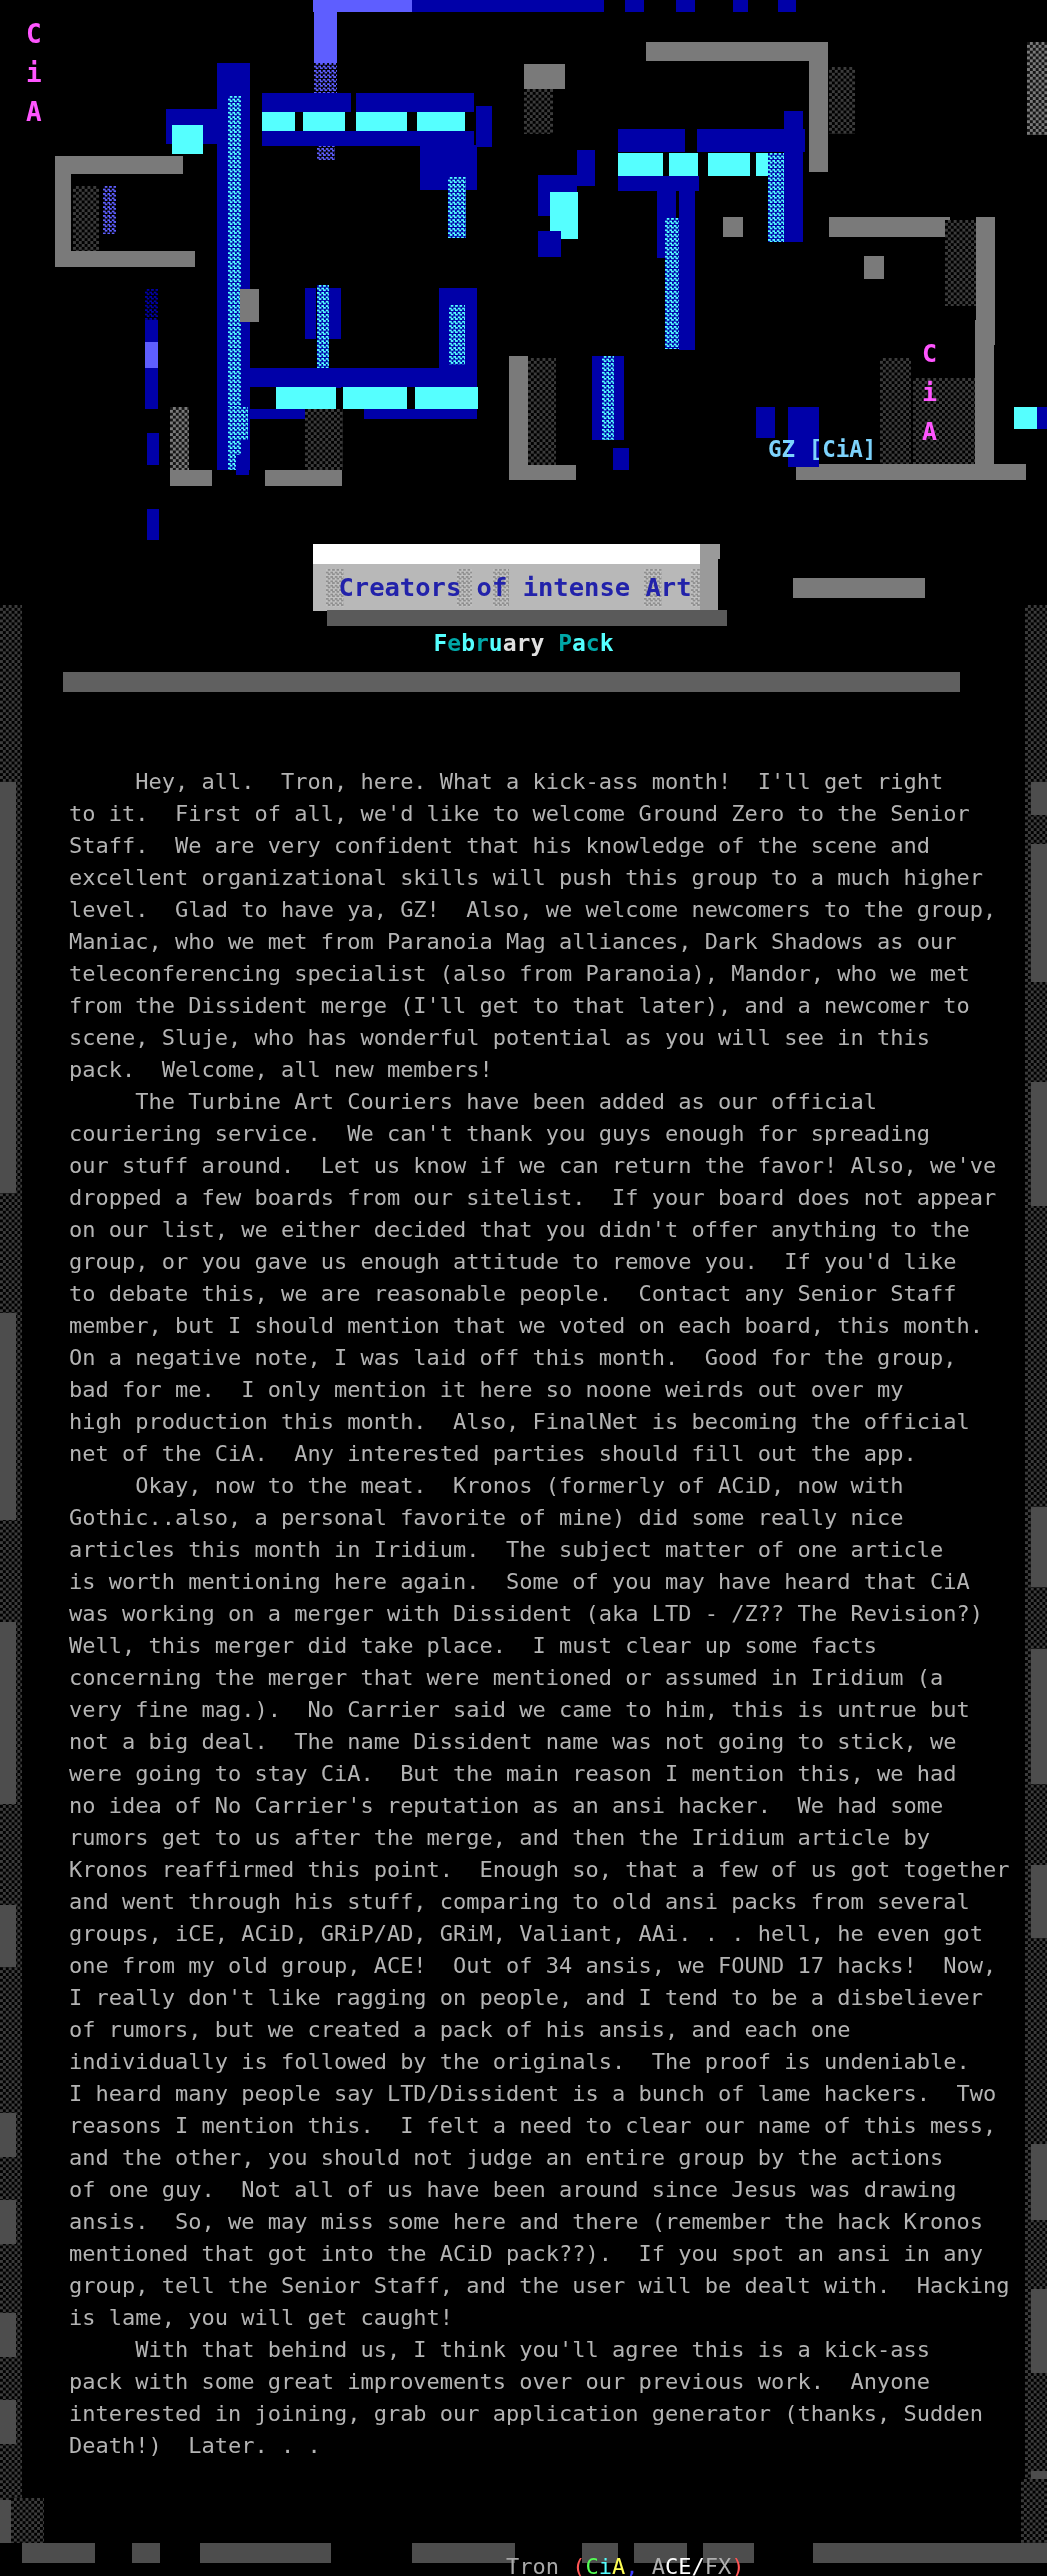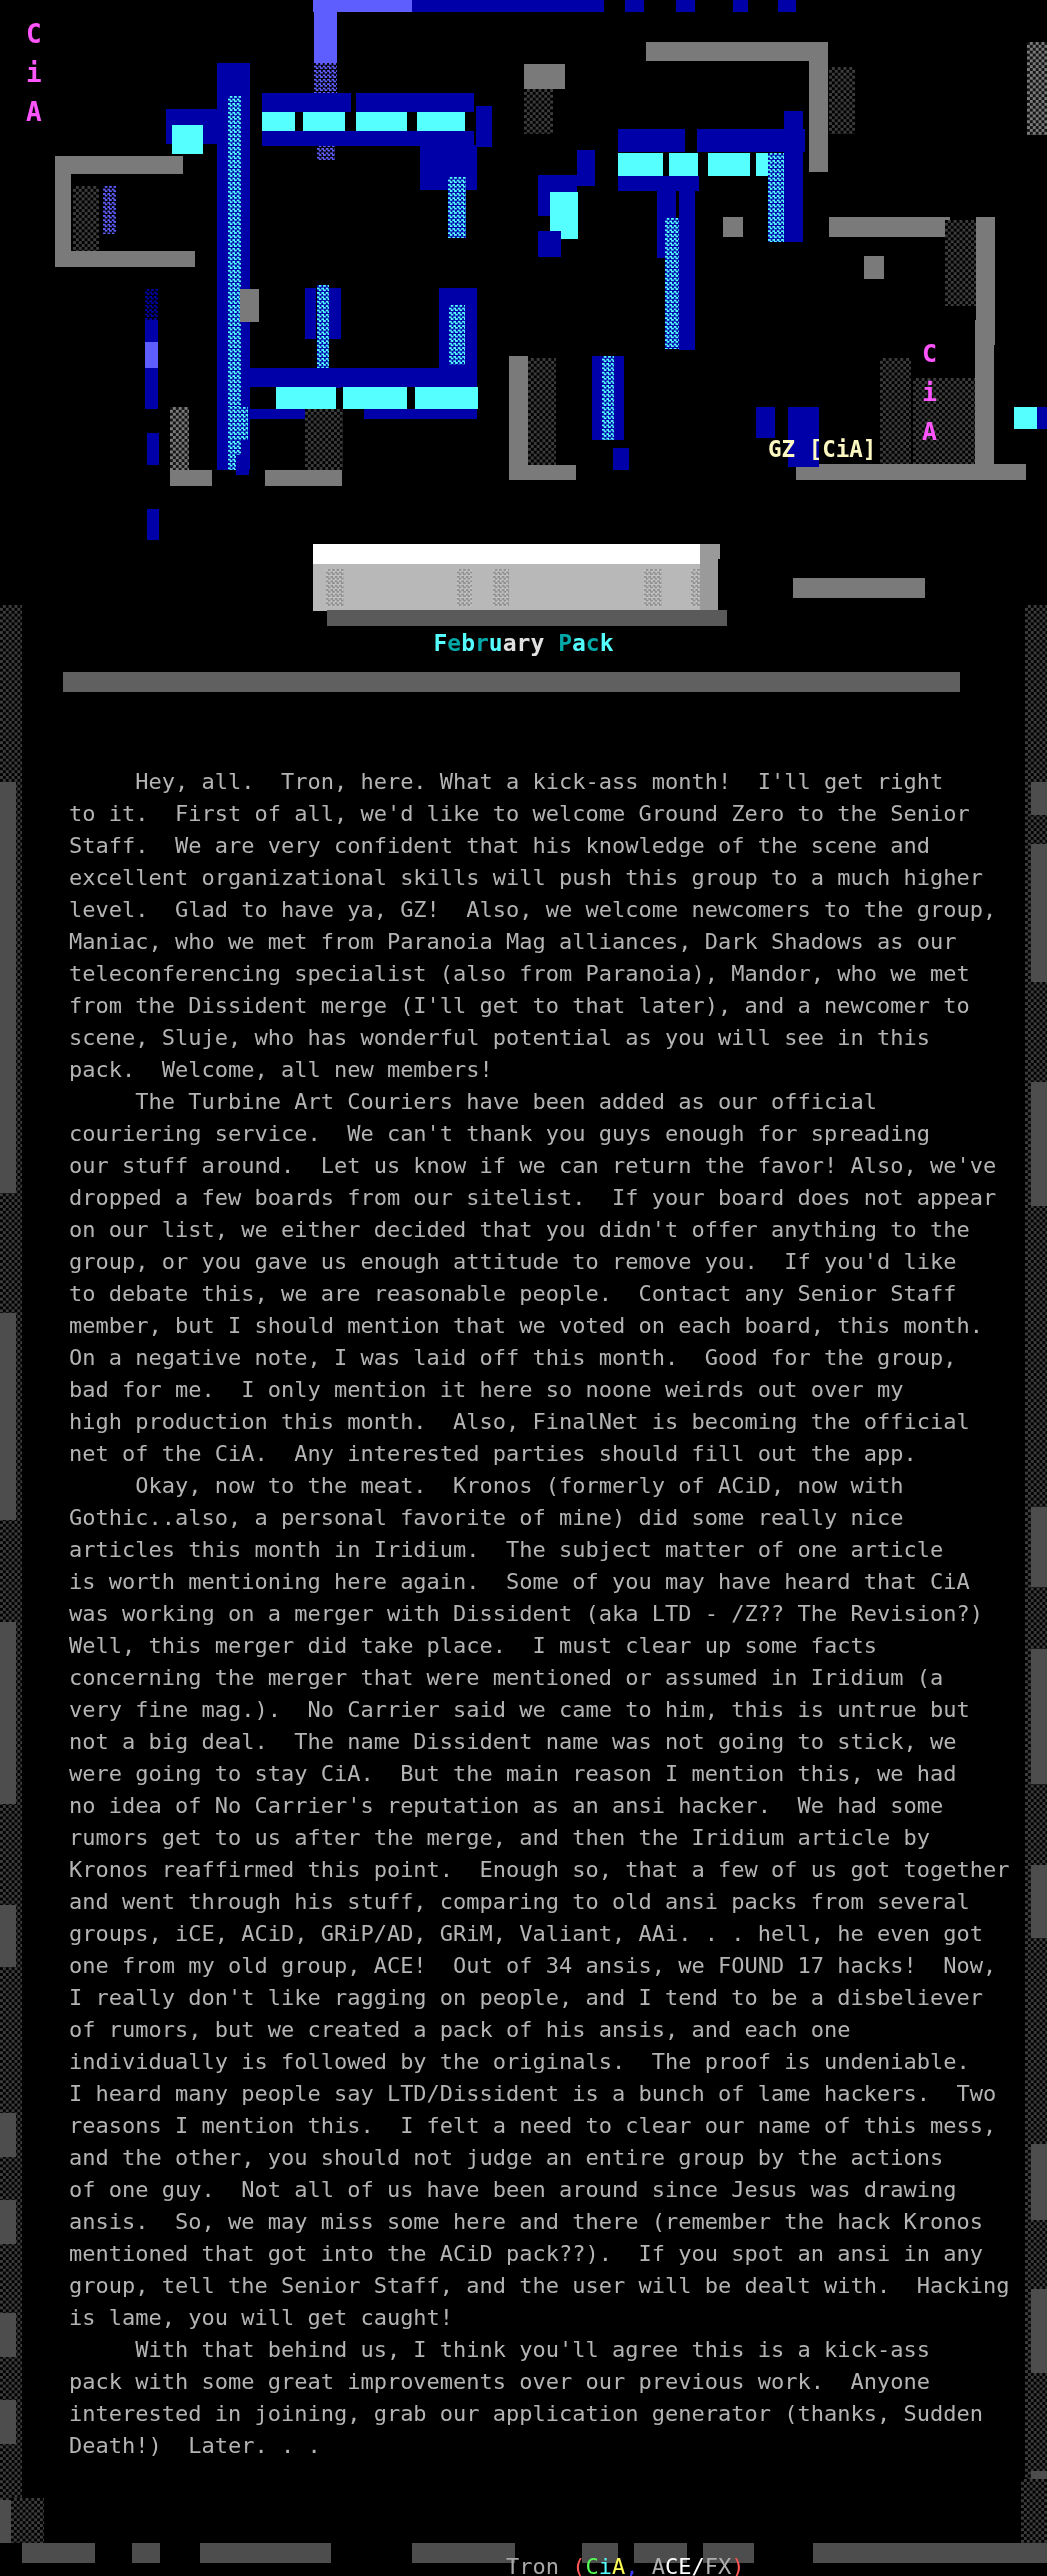--- a/index.html
+++ b/index.html
@@ -10,21 +10,21 @@
   .pat-pd{background:repeating-conic-gradient(#3c3c3c 0% 25%,#000 0% 50%);background-size:5.8px 5.8px;}
   .pat-pg{background:repeating-conic-gradient(#7a7a7a 0% 25%,#141414 0% 50%);background-size:5.8px 5.8px;}
   .pat-pc{background:repeating-conic-gradient(#55ffff 0% 25%,#0000a8 0% 50%);background-size:4.4px 4.4px;}
   .pat-pl{background:repeating-conic-gradient(#5e5eff 0% 25%,#000 0% 50%);background-size:4.4px 4.4px;}
   .pat-pb{background:repeating-conic-gradient(#0000a8 0% 25%,#000 0% 50%);background-size:4.4px 4.4px;}
   .pat-ps{background:repeating-conic-gradient(#8f8f8f 0% 25%,#c2c2c2 0% 50%);background-size:4.4px 4.4px;}
   .vert-cia{position:absolute;z-index:2;font-weight:bold;}
   .vert-cia span{display:block;height:39px;}
   .cia-left{left:26px;top:19px;font-size:26px;color:#ff55ff;}
   .cia-right{left:922px;top:339px;font-size:25px;color:#ff55ff;}
-  .gz-sig{position:absolute;z-index:2;left:768px;top:436px;font-size:22.5px;font-weight:bold;color:#fef9c3;}
+  .gz-sig{position:absolute;z-index:2;left:768px;top:436px;font-size:22.5px;font-weight:bold;color:#7dd3fc;}
   .badge-label{position:absolute;z-index:2;left:313px;top:572px;width:404px;text-align:center;
                font-size:25.5px;font-weight:bold;color:#2222aa;}
   .subtitle{position:absolute;z-index:2;left:0;right:0;top:630px;text-align:center;
             font-size:23px;font-weight:bold;white-space:pre;}
   .text-flow{position:absolute;z-index:2;left:69px;top:716px;font-size:22px;
              color:#b4b4b4;white-space:pre;}
   .line{height:32px;line-height:32px;white-space:pre;}
   .sig-line{height:32px;line-height:32px;white-space:pre;margin-top:39px;}
 </style>
 </head>
@@ -180,20 +180,21 @@
       <span>i</span>
       <span>A</span>
     </div>
   <div class="vert-cia cia-right" id="cia-right">
       <span>C</span>
       <span>i</span>
       <span>A</span>
     </div>
   <div class="gz-sig">GZ [CiA]</div>
 
+  <div class="badge-label">Creators of intense Art</div>
   <div class="subtitle" id="subtitle"><span style="color: rgb(85, 255, 255);">F</span><span style="color: rgb(0, 168, 168);">e</span><span style="color: rgb(85, 255, 255);">b</span><span style="color: rgb(0, 168, 168);">r</span><span style="color: rgb(85, 255, 255);">u</span><span style="color: rgb(224, 224, 224);">a</span><span style="color: rgb(224, 224, 224);">r</span><span style="color: rgb(224, 224, 224);">y</span><span style="color: rgb(0, 0, 0);"> </span><span style="color: rgb(0, 168, 168);">P</span><span style="color: rgb(85, 255, 255);">a</span><span style="color: rgb(0, 168, 168);">c</span><span style="color: rgb(85, 255, 255);">k</span></div>
 
   <div class="text-flow">
     <div id="body-lines"><div class="line">     Hey, all.  Tron, here. What a kick-ass month!  I'll get right</div><div class="line">to it.  First of all, we'd like to welcome Ground Zero to the Senior</div><div class="line">Staff.  We are very confident that his knowledge of the scene and</div><div class="line">excellent organizational skills will push this group to a much higher</div><div class="line">level.  Glad to have ya, GZ!  Also, we welcome newcomers to the group,</div><div class="line">Maniac, who we met from Paranoia Mag alliances, Dark Shadows as our</div><div class="line">teleconferencing specialist (also from Paranoia), Mandor, who we met</div><div class="line">from the Dissident merge (I'll get to that later), and a newcomer to</div><div class="line">scene, Sluje, who has wonderful potential as you will see in this</div><div class="line">pack.  Welcome, all new members!</div><div class="line">     The Turbine Art Couriers have been added as our official</div><div class="line">couriering service.  We can't thank you guys enough for spreading</div><div class="line">our stuff around.  Let us know if we can return the favor! Also, we've</div><div class="line">dropped a few boards from our sitelist.  If your board does not appear</div><div class="line">on our list, we either decided that you didn't offer anything to the</div><div class="line">group, or you gave us enough attitude to remove you.  If you'd like</div><div class="line">to debate this, we are reasonable people.  Contact any Senior Staff</div><div class="line">member, but I should mention that we voted on each board, this month.</div><div class="line">On a negative note, I was laid off this month.  Good for the group,</div><div class="line">bad for me.  I only mention it here so noone weirds out over my</div><div class="line">high production this month.  Also, FinalNet is becoming the official</div><div class="line">net of the CiA.  Any interested parties should fill out the app.</div><div class="line">     Okay, now to the meat.  Kronos (formerly of ACiD, now with</div><div class="line">Gothic..also, a personal favorite of mine) did some really nice</div><div class="line">articles this month in Iridium.  The subject matter of one article</div><div class="line">is worth mentioning here again.  Some of you may have heard that CiA</div><div class="line">was working on a merger with Dissident (aka LTD - /Z?? The Revision?)</div><div class="line">Well, this merger did take place.  I must clear up some facts</div><div class="line">concerning the merger that were mentioned or assumed in Iridium (a</div><div class="line">very fine mag.).  No Carrier said we came to him, this is untrue but</div><div class="line">not a big deal.  The name Dissident name was not going to stick, we</div><div class="line">were going to stay CiA.  But the main reason I mention this, we had</div><div class="line">no idea of No Carrier's reputation as an ansi hacker.  We had some</div><div class="line">rumors get to us after the merge, and then the Iridium article by</div><div class="line">Kronos reaffirmed this point.  Enough so, that a few of us got together</div><div class="line">and went through his stuff, comparing to old ansi packs from several</div><div class="line">groups, iCE, ACiD, GRiP/AD, GRiM, Valiant, AAi. . . hell, he even got</div><div class="line">one from my old group, ACE!  Out of 34 ansis, we FOUND 17 hacks!  Now,</div><div class="line">I really don't like ragging on people, and I tend to be a disbeliever</div><div class="line">of rumors, but we created a pack of his ansis, and each one</div><div class="line">individually is followed by the originals.  The proof is undeniable.</div><div class="line">I heard many people say LTD/Dissident is a bunch of lame hackers.  Two</div><div class="line">reasons I mention this.  I felt a need to clear our name of this mess,</div><div class="line">and the other, you should not judge an entire group by the actions</div><div class="line">of one guy.  Not all of us have been around since Jesus was drawing</div><div class="line">ansis.  So, we may miss some here and there (remember the hack Kronos</div><div class="line">mentioned that got into the ACiD pack??).  If you spot an ansi in any</div><div class="line">group, tell the Senior Staff, and the user will be dealt with.  Hacking</div><div class="line">is lame, you will get caught!</div><div class="line">     With that behind us, I think you'll agree this is a kick-ass</div><div class="line">pack with some great improvements over our previous work.  Anyone</div><div class="line">interested in joining, grab our application generator (thanks, Sudden</div><div class="line">Death!)  Later. . .</div></div>
     <div class="sig-line" id="sig-line"><span style="color: rgb(168, 168, 168);">                                 Tron </span><span style="color: rgb(255, 85, 85);">(</span><span style="color: rgb(85, 255, 85);">C</span><span style="color: rgb(85, 255, 255);">i</span><span style="color: rgb(255, 255, 85);">A</span><span style="color: rgb(60, 60, 255);">,</span><span style="color: rgb(168, 168, 168);"> </span><span style="color: rgb(176, 176, 176);">A</span><span style="color: rgb(255, 255, 255);">CE</span><span style="color: rgb(255, 255, 255);">/</span><span style="color: rgb(176, 176, 176);">FX</span><span style="color: rgb(255, 85, 85);">)</span></div>
     
     
   </div>
 </div>
 

